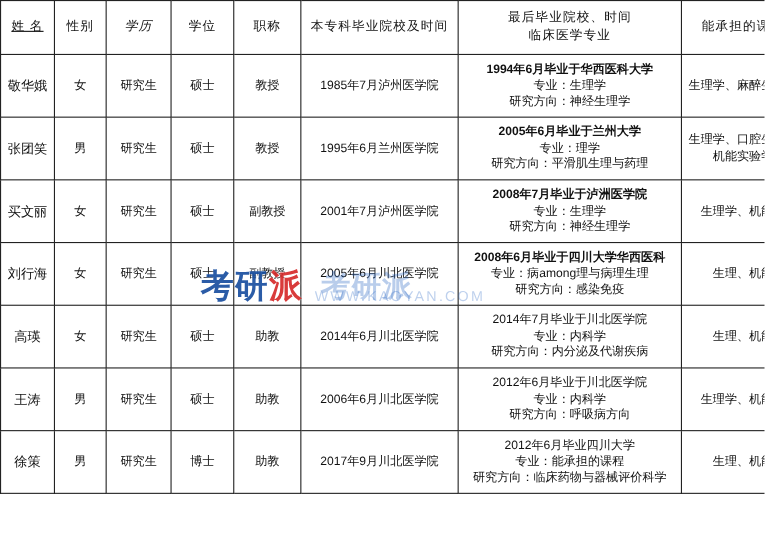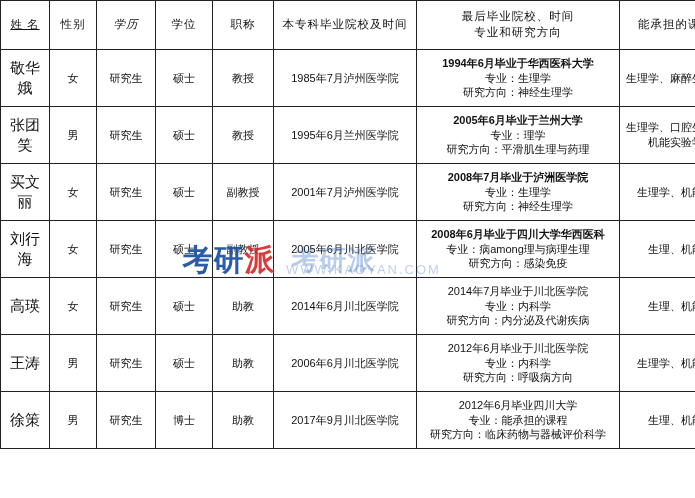--- a/index.html
+++ b/index.html
@@ -41,21 +41,21 @@
   }
   .col-name   { width: 44px; text-decoration: underline; }
   .col-sex    { width: 42px; }
   .col-edu    { width: 54px; font-style: italic; }
   .col-deg    { width: 52px; }
   .col-title  { width: 56px; margin-top: 42px; }
   .col-school { width: 138px; }
   .col-last   { width: 198px; }
   .col-course { width: 107px; }
 
-  .cell-name { font-size: 15px; }
+  .cell-name { font-size: 12px; }
   .cell-school, .cell-last-strong { font-weight: bold; }
   .last-cell div { white-space: nowrap; }
   .last-line1 { }
   .last-line2 { }
   .last-line3 { }
   .bold { font-weight: bold; }
   .hdr-two-line span { display: block; }
 
   
   #watermark {
@@ -106,21 +106,21 @@
   <thead>
     <tr>
       <th class="col-name">姓 名</th>
       <th class="col-sex">性别</th>
       <th class="col-edu">学历</th>
       <th class="col-deg">学位</th>
       <th class="col-title">职称</th>
       <th class="col-school">本专科毕业院校及时间</th>
       <th class="col-last hdr-two-line">
         <span>最后毕业院校、时间</span>
-        <span>专业和研究方向</span>
+        <span>临床医学专业</span>
       </th>
       <th class="col-course">能承担的课程</th>
     </tr>
   </thead>
   <tbody>
 
     <tr>
       <td class="cell-name">敬华娥</td>
       <td>女</td>
       <td>研究生</td>

